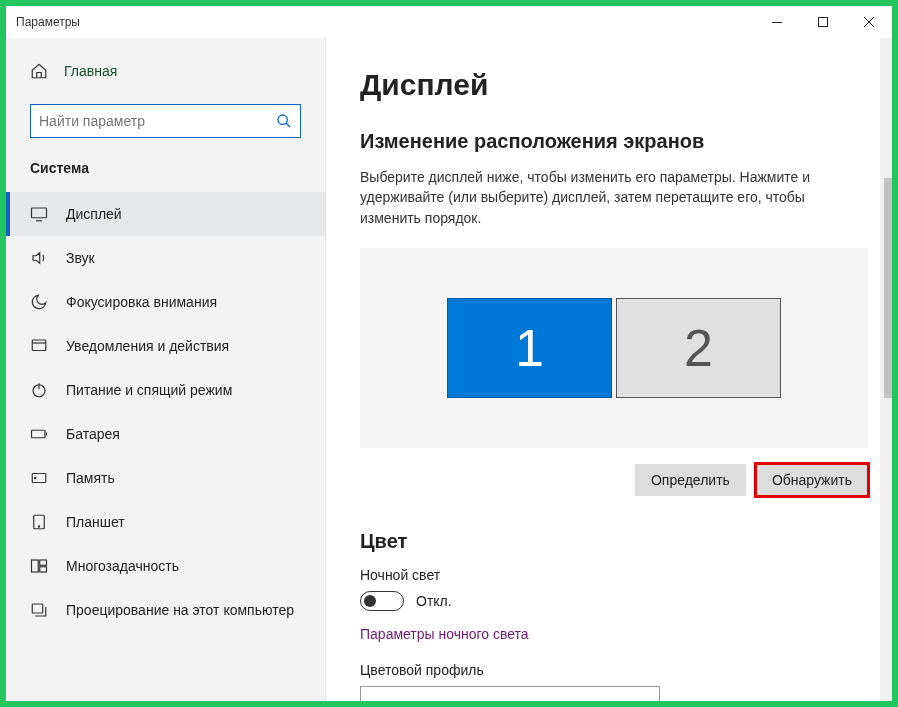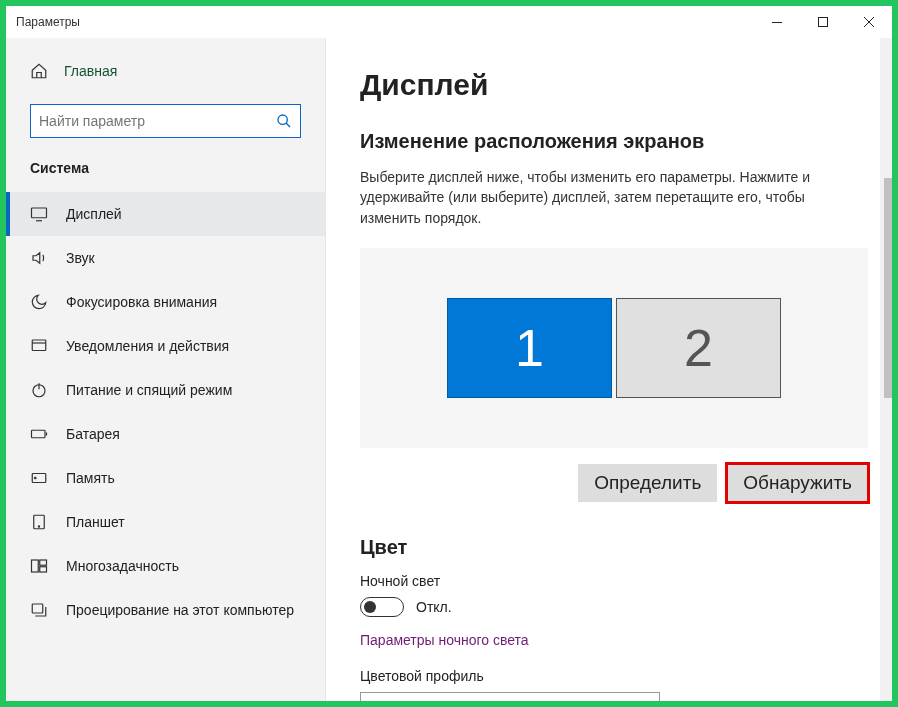--- a/index.html
+++ b/index.html
@@ -27,21 +27,21 @@
   .scroll-track { position:absolute; right:0; top:0; bottom:0; width:12px; background:#f1f1f1; }
   .scroll-thumb { position:absolute; right:0; top:140px; width:8px; height:220px; background:#c1c1c1; }
   h1 { font-size: 30px; font-weight: 600; color: #222; margin-bottom: 28px; }
   h2 { font-size: 20px; font-weight: 700; color: #222; margin-bottom: 14px; }
   .help { font-size: 14px; color: #333; line-height: 1.45; margin-bottom: 20px; max-width: 510px; }
   .arrange { background: #f5f5f5; height: 200px; max-width: 510px; display:flex; align-items:center; justify-content:center; }
   .monitor { width: 165px; height: 100px; display: flex; align-items:center; justify-content:center; font-size: 52px; font-weight: 300; border: 1px solid #555; cursor: pointer; }
   .mon1 { background:#0078d7; color:#fff; border-color:#005a9e; }
   .mon2 { background:#e0e0e0; color:#555; margin-left:4px;}
   .btn-row { max-width: 510px; display:flex; justify-content:flex-end; gap:10px; margin-top:16px; margin-bottom:34px;}
-  .btn { background:#ddd; border:none; padding:8px 16px; font-size:19px; cursor:pointer; color:#222; }
+  .btn { background:#ddd; border:none; padding:8px 16px; font-size:14px; cursor:pointer; color:#222; }
   .btn.highlight { outline: 3px solid #e20000; outline-offset:-1px; }
   .sub { font-size:14px; color:#222; margin-bottom:8px; }
   .toggle-row { display:flex; align-items:center; gap:12px; margin-bottom:14px; }
   .toggle { width:44px; height:20px; border:1px solid #333; border-radius:10px; position:relative; background:#fff; cursor:pointer; }
   .toggle .knob { width:12px; height:12px; border-radius:50%; background:#333; position:absolute; left:3px; top:3px; }
   .toggle-label { font-size:14px; color:#222; }
   .link { font-size:14px; color:#701a75; cursor:pointer; margin-bottom:20px; display:inline-block; }
   .profile-box { border:1px solid #999; height:34px; max-width:300px; }
   svg { display:block; }
 </style>

